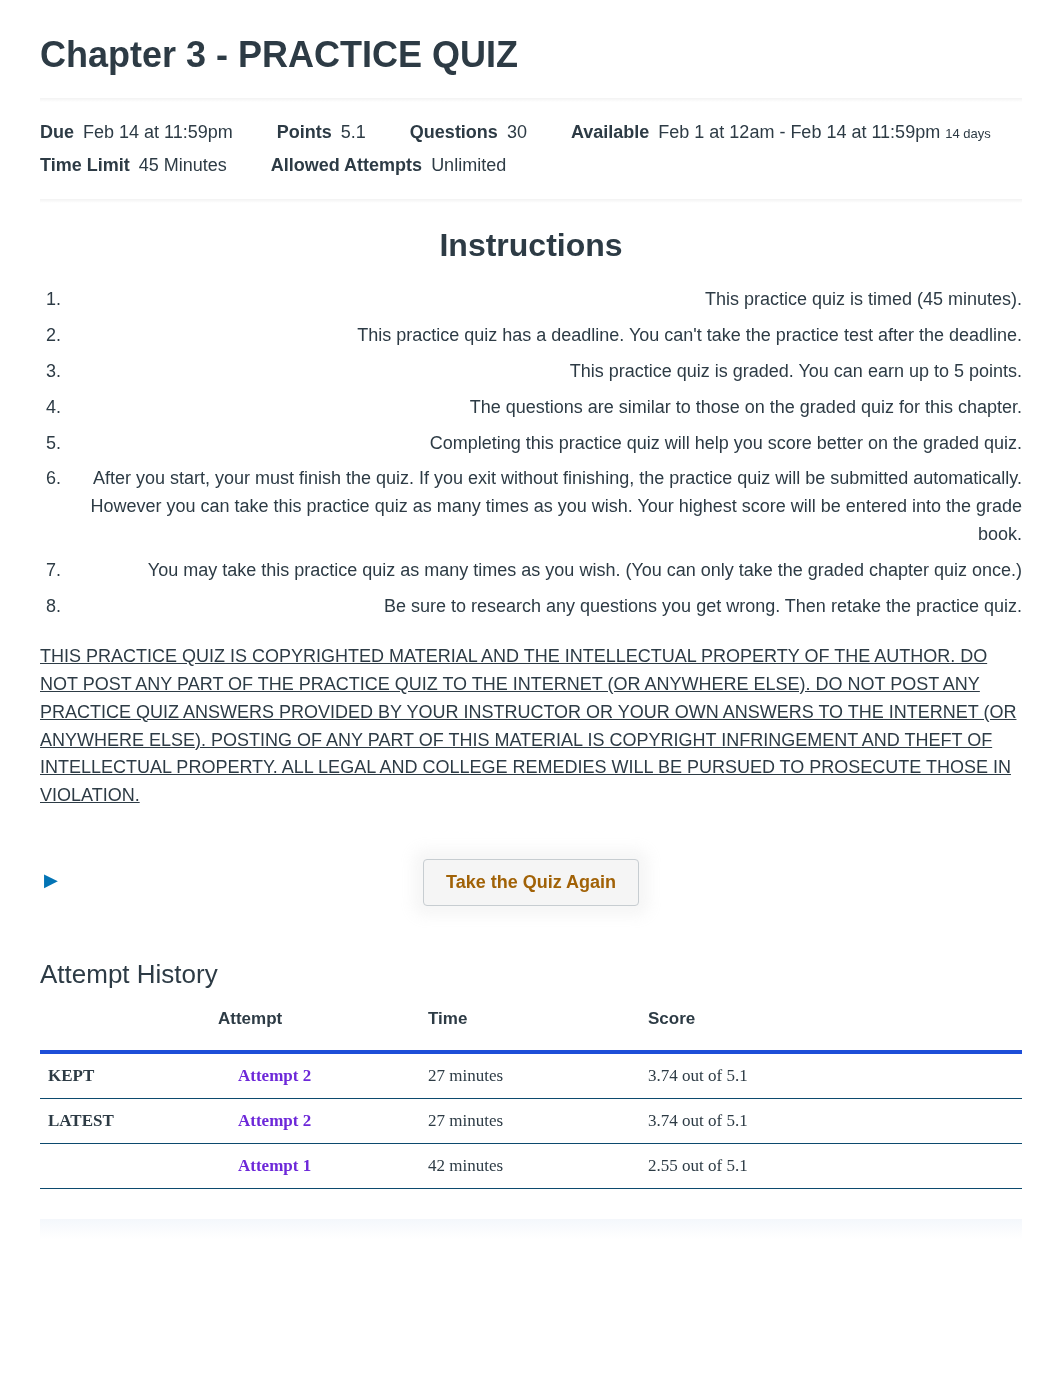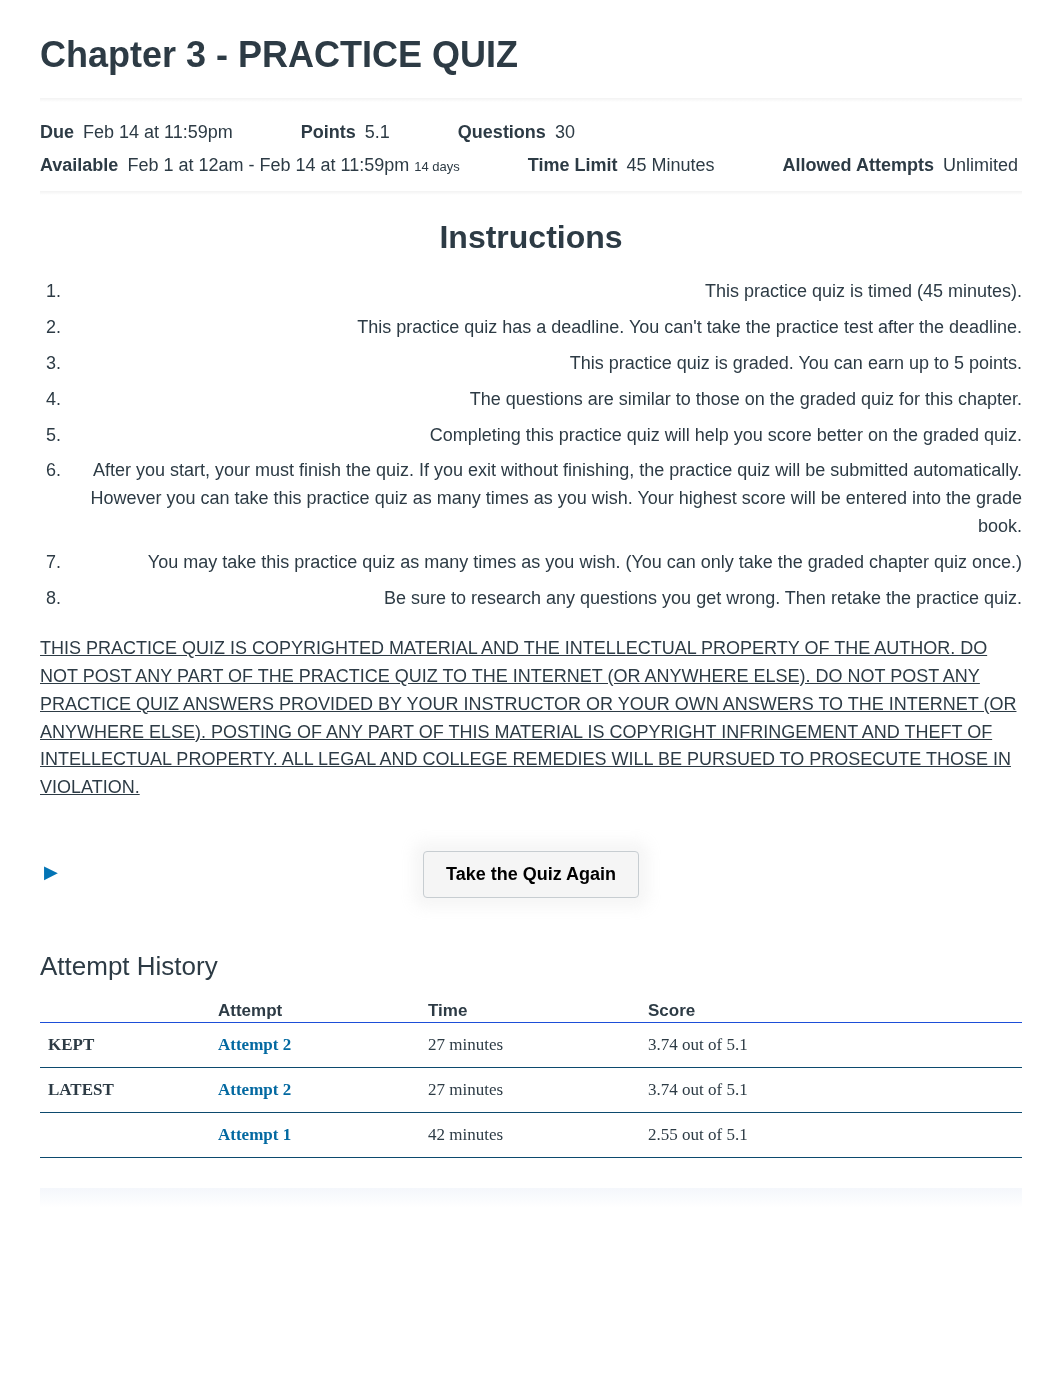--- a/index.html
+++ b/index.html
@@ -19,22 +19,22 @@
   }
   .hr-gradient {
     height: 4px;
     background: linear-gradient(to bottom, rgba(0,0,0,0.05), rgba(0,0,0,0));
     margin-bottom: 14px;
   }
   .hr-gradient.bottom { margin-top: 2px; margin-bottom: 0; }
   .meta-block {
     display: flex;
     flex-wrap: wrap;
-    gap: 0 68px;
-    margin-bottom: 10px;
+    gap: 0 44px;
+    margin-bottom: 18px;
     font-size: 18px;
     line-height: 1.8;
   }
   .meta-item .label { font-weight: bold; margin-right: 4px; }
   .meta-item .small { font-size: 13px; }
   h2.instructions-title {
     font-size: 32px;
     font-weight: bold;
     margin-top: 20px;
     margin-bottom: 18px;
@@ -71,52 +71,53 @@
     top: 14px;
     color: #0374b5;
     font-size: 18px;
   }
   .take-btn {
     display: inline-block;
     padding: 12px 22px;
     border: 1px solid #c7cdd1;
     border-radius: 4px;
     background: #f5f5f5;
-    color: #000000;
+    color: #a16207;
     font-weight: bold;
     font-size: 18px;
     box-shadow: 0 0 14px 10px rgba(245,245,245,0.9);
     cursor: pointer;
   }
   h3.attempt-title {
     font-size: 26px;
     font-weight: normal;
     margin-bottom: 4px;
   }
   table.attempts {
     width: 100%;
     border-collapse: collapse;
     font-size: 17px;
   }
   table.attempts th {
     text-align: left;
     font-weight: bold;
-    padding: 10px 8px 0 8px;
-    border-bottom: 1px solid #1d4ed8;
+    padding: 10px 8px 20px 8px;
+    border-bottom: 4px solid #1d4ed8;
   }
   table.attempts td {
     padding: 10px 8px;
     border-bottom: 1px solid #0c4a6e;
     font-family: Liberation Serif, serif;
   }
   table.attempts td.status { font-weight: bold; }
   table.attempts a.attempt-link {
-    color: #0369a1;
+    color: #6d28d9;
     font-weight: bold;
     text-decoration: none;
+    margin-left: 20px;
   }
   .col-status { width: 170px; }
   .col-attempt { width: 210px; }
   .col-time { width: 220px; }
   .footer-grad {
     height: 20px;
     margin-top: 30px;
     background: linear-gradient(to bottom, rgba(180,200,230,0.15), rgba(255,255,255,0));
   }
 </style>

